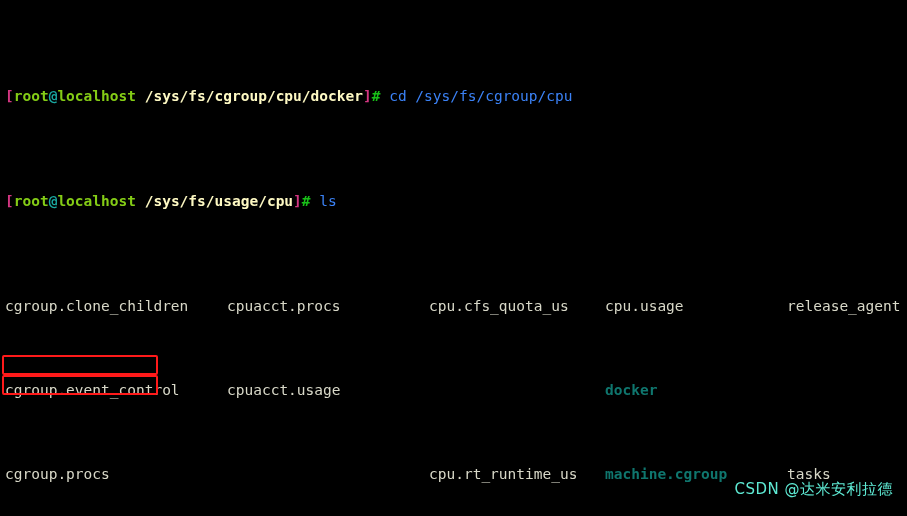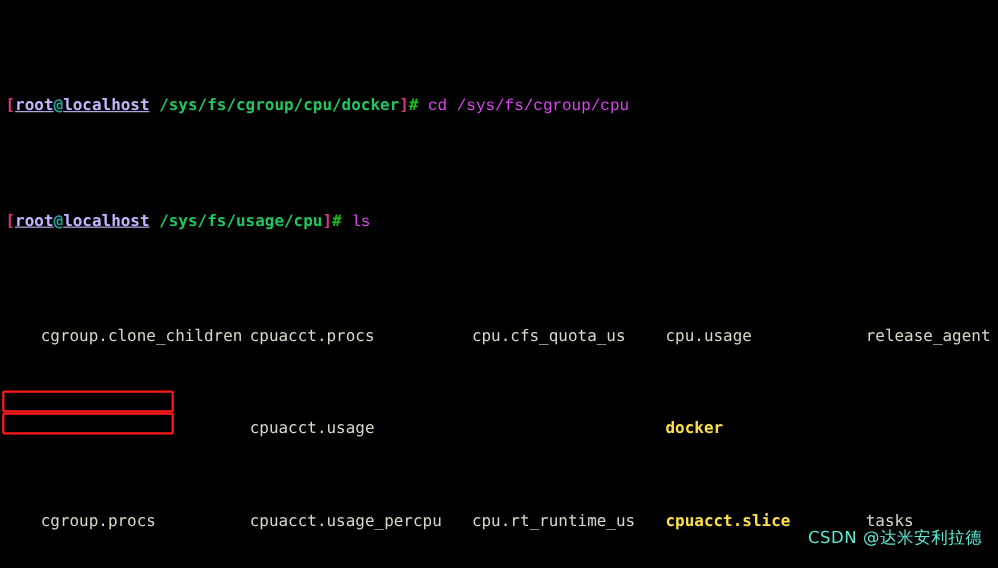--- a/index.html
+++ b/index.html
@@ -29,36 +29,36 @@
     white-space: pre;
   }
 
   .line {
     height: 21px;
     white-space: pre;
   }
 
   
   .c-bracket { color: #d33682; font-weight: bold; }      
-  .c-user    { color: #c4b5fd; font-weight: bold; text-decoration: underline; }      
+  .c-user    { color: #84cc16; font-weight: bold; }      
   .c-at      { color: #1aa8a0; font-weight: bold; }      
-  .c-path    { color: #22c55e; font-weight: bold; }      
+  .c-path    { color: #fef9c3; font-weight: bold; }      
   .c-hash    { color: #18c018; font-weight: bold; }      
-  .c-cmd     { color: #d946ef; font-family: Liberation Mono, monospace; }                          
+  .c-cmd     { color: #3b82f6; }                          
   .c-file    { color: #d8d8c8; }                          
-  .c-dir     { color: #fde047; font-weight: bold; }       
+  .c-dir     { color: #0f766e; font-weight: bold; }       
 
   
   .cols { position: relative; height: 21px; white-space: pre; }
   .col {
     position: absolute;
     top: 0;
     white-space: pre;
   }
-  .col-1 { left: 0px; margin-left: 32px; }
+  .col-1 { left: 0px; }
   .col-2 { left: 222px; }
   .col-3 { left: 424px; }
   .col-4 { left: 600px; }
   .col-5 { left: 782px; }
 
   
   .annot {
     position: absolute;
     border: 2px solid #ff1a1a;
     border-radius: 2px;
@@ -93,29 +93,29 @@
     
     <div class="cols">
       <span class="col col-1 c-file">cgroup.clone_children</span>
       <span class="col col-2 c-file">cpuacct.procs</span>
       <span class="col col-3 c-file">cpu.cfs_quota_us</span>
       <span class="col col-4 c-file">cpu.usage</span>
       <span class="col col-5 c-file">release_agent</span>
     </div>
 
     <div class="cols">
+      <span class="col col-1 c-file">cgroup.event_control</span>
       <span class="col col-2 c-file">cpuacct.usage</span>
       <span class="col col-4 c-dir">docker</span>
     </div>
 
     <div class="cols">
       <span class="col col-1 c-file">cgroup.procs</span>
-      <span class="col col-2 c-file">cpuacct.usage_percpu</span>
       <span class="col col-3 c-file">cpu.rt_runtime_us</span>
-      <span class="col col-4 c-dir">cpuacct.slice</span>
+      <span class="col col-4 c-dir">machine.cgroup</span>
       <span class="col col-5 c-file">tasks</span>
     </div>
 
     
 
     
     
 
     
     

